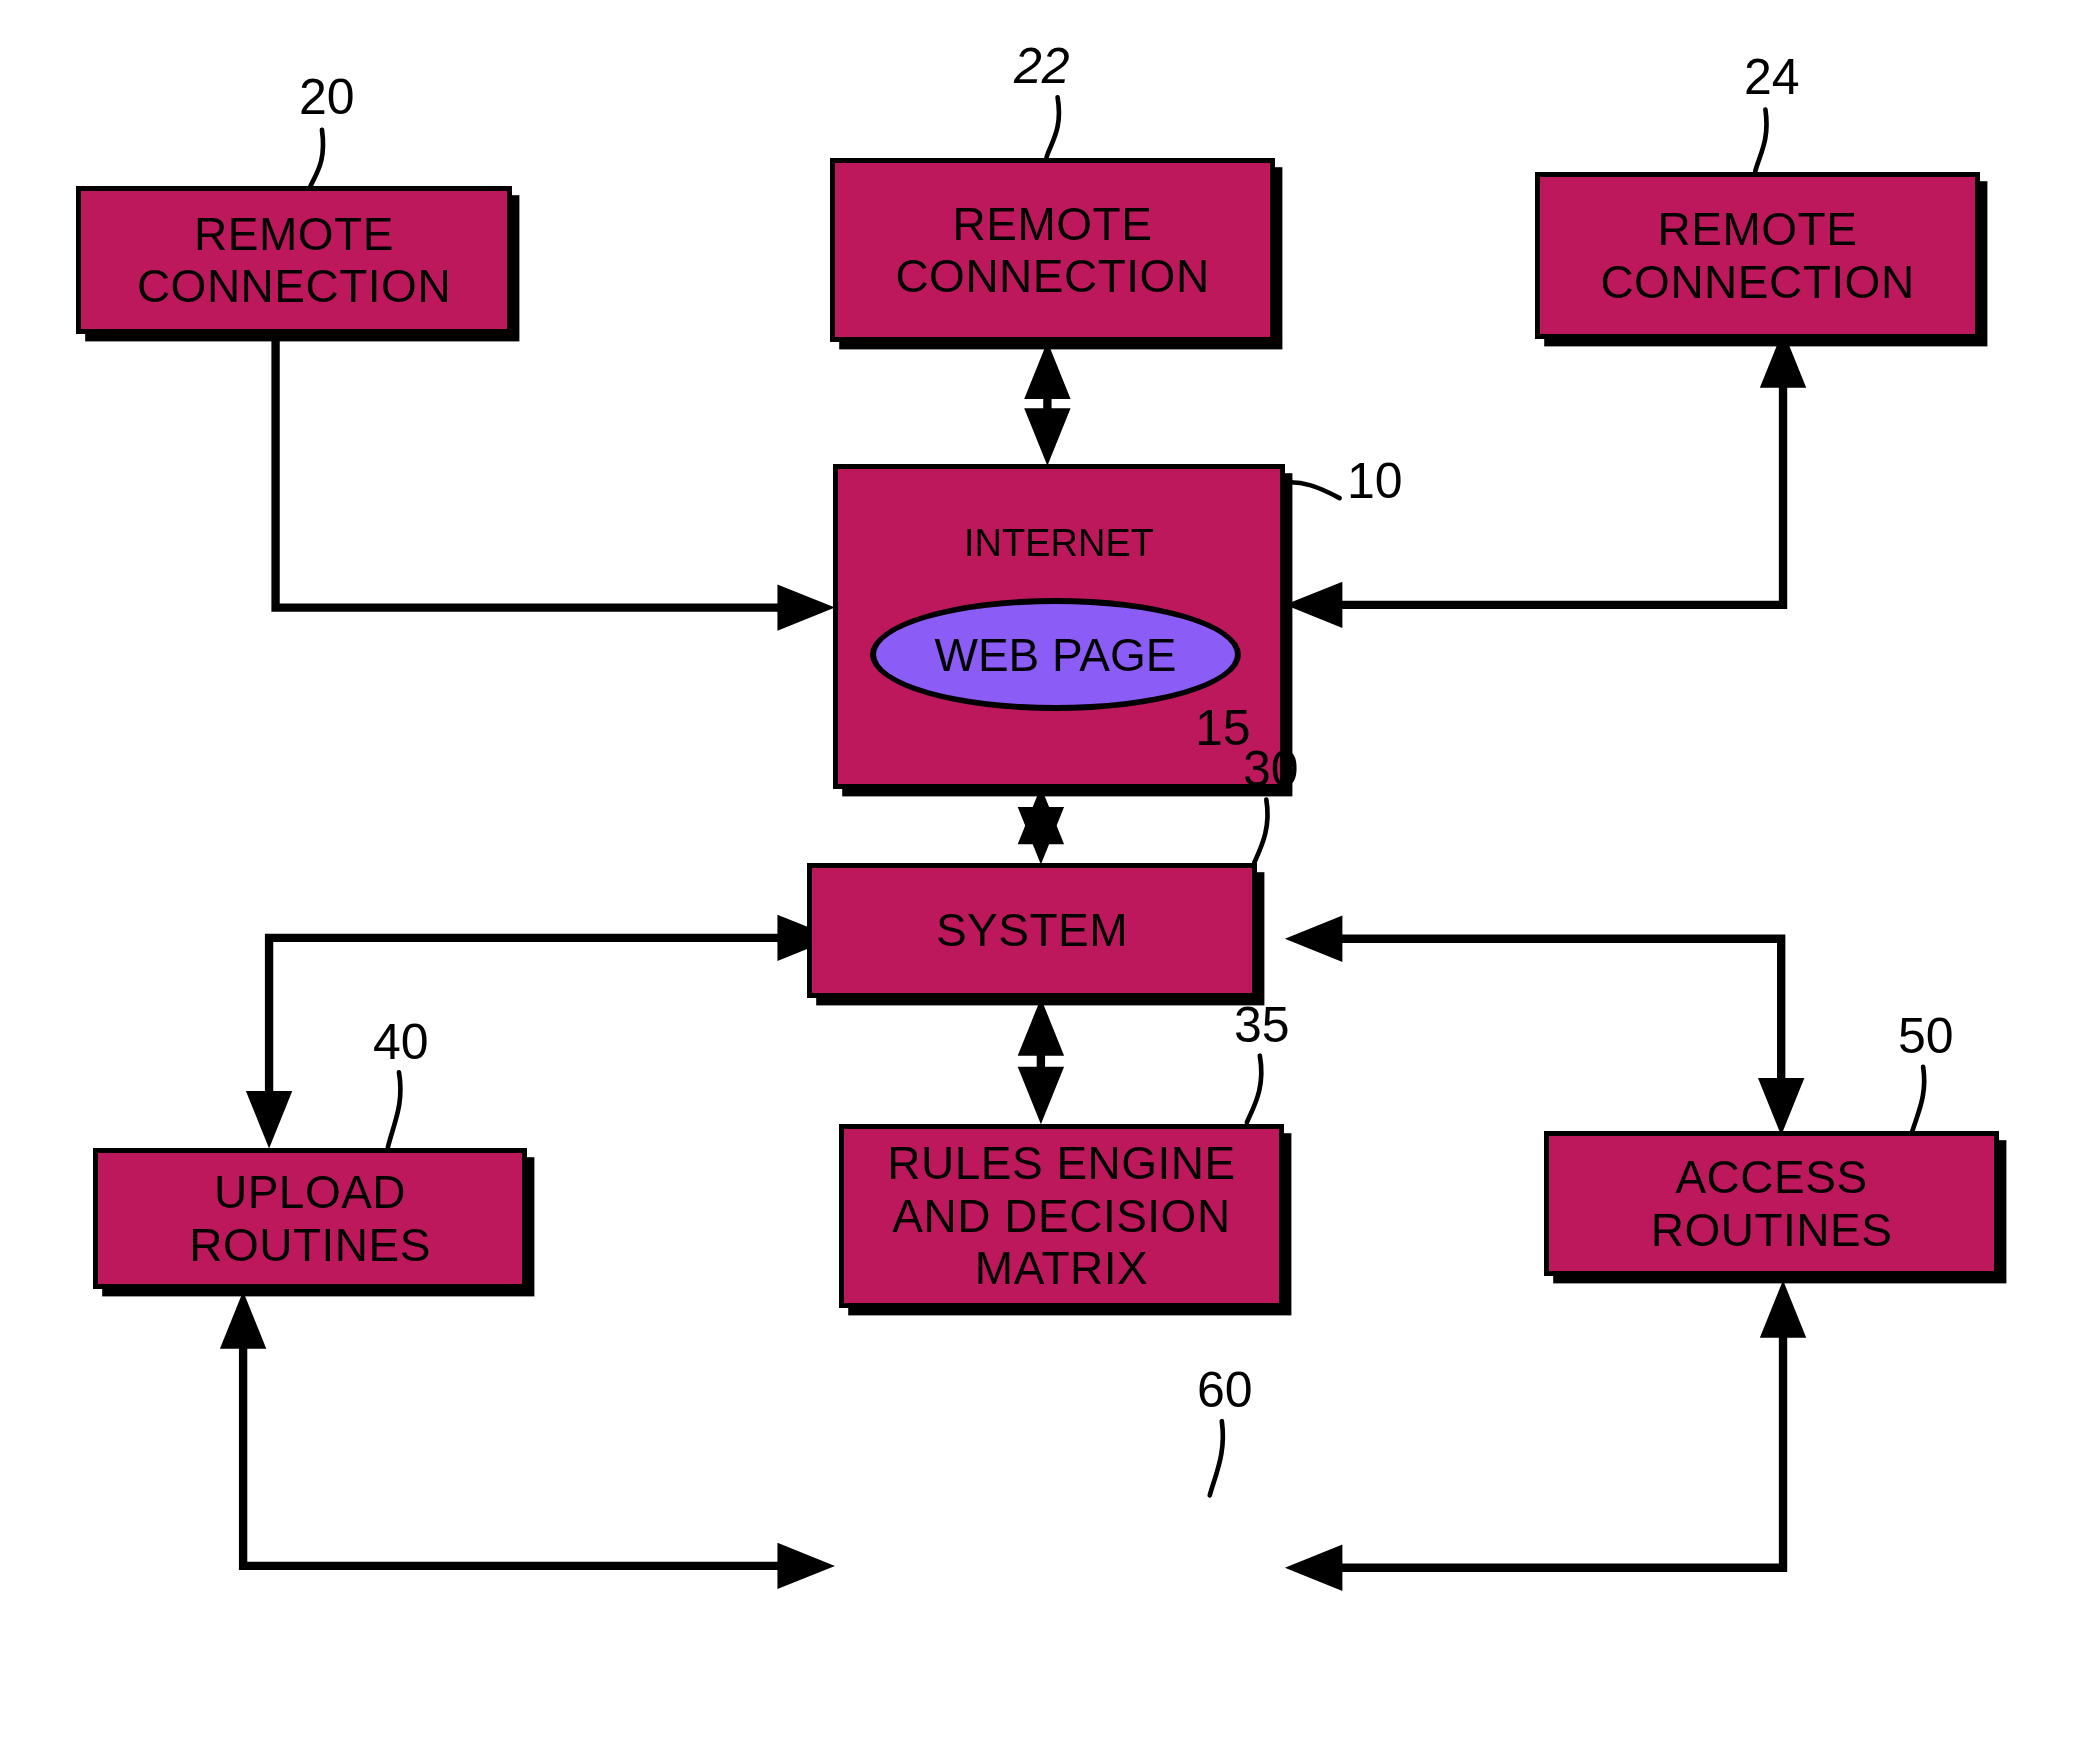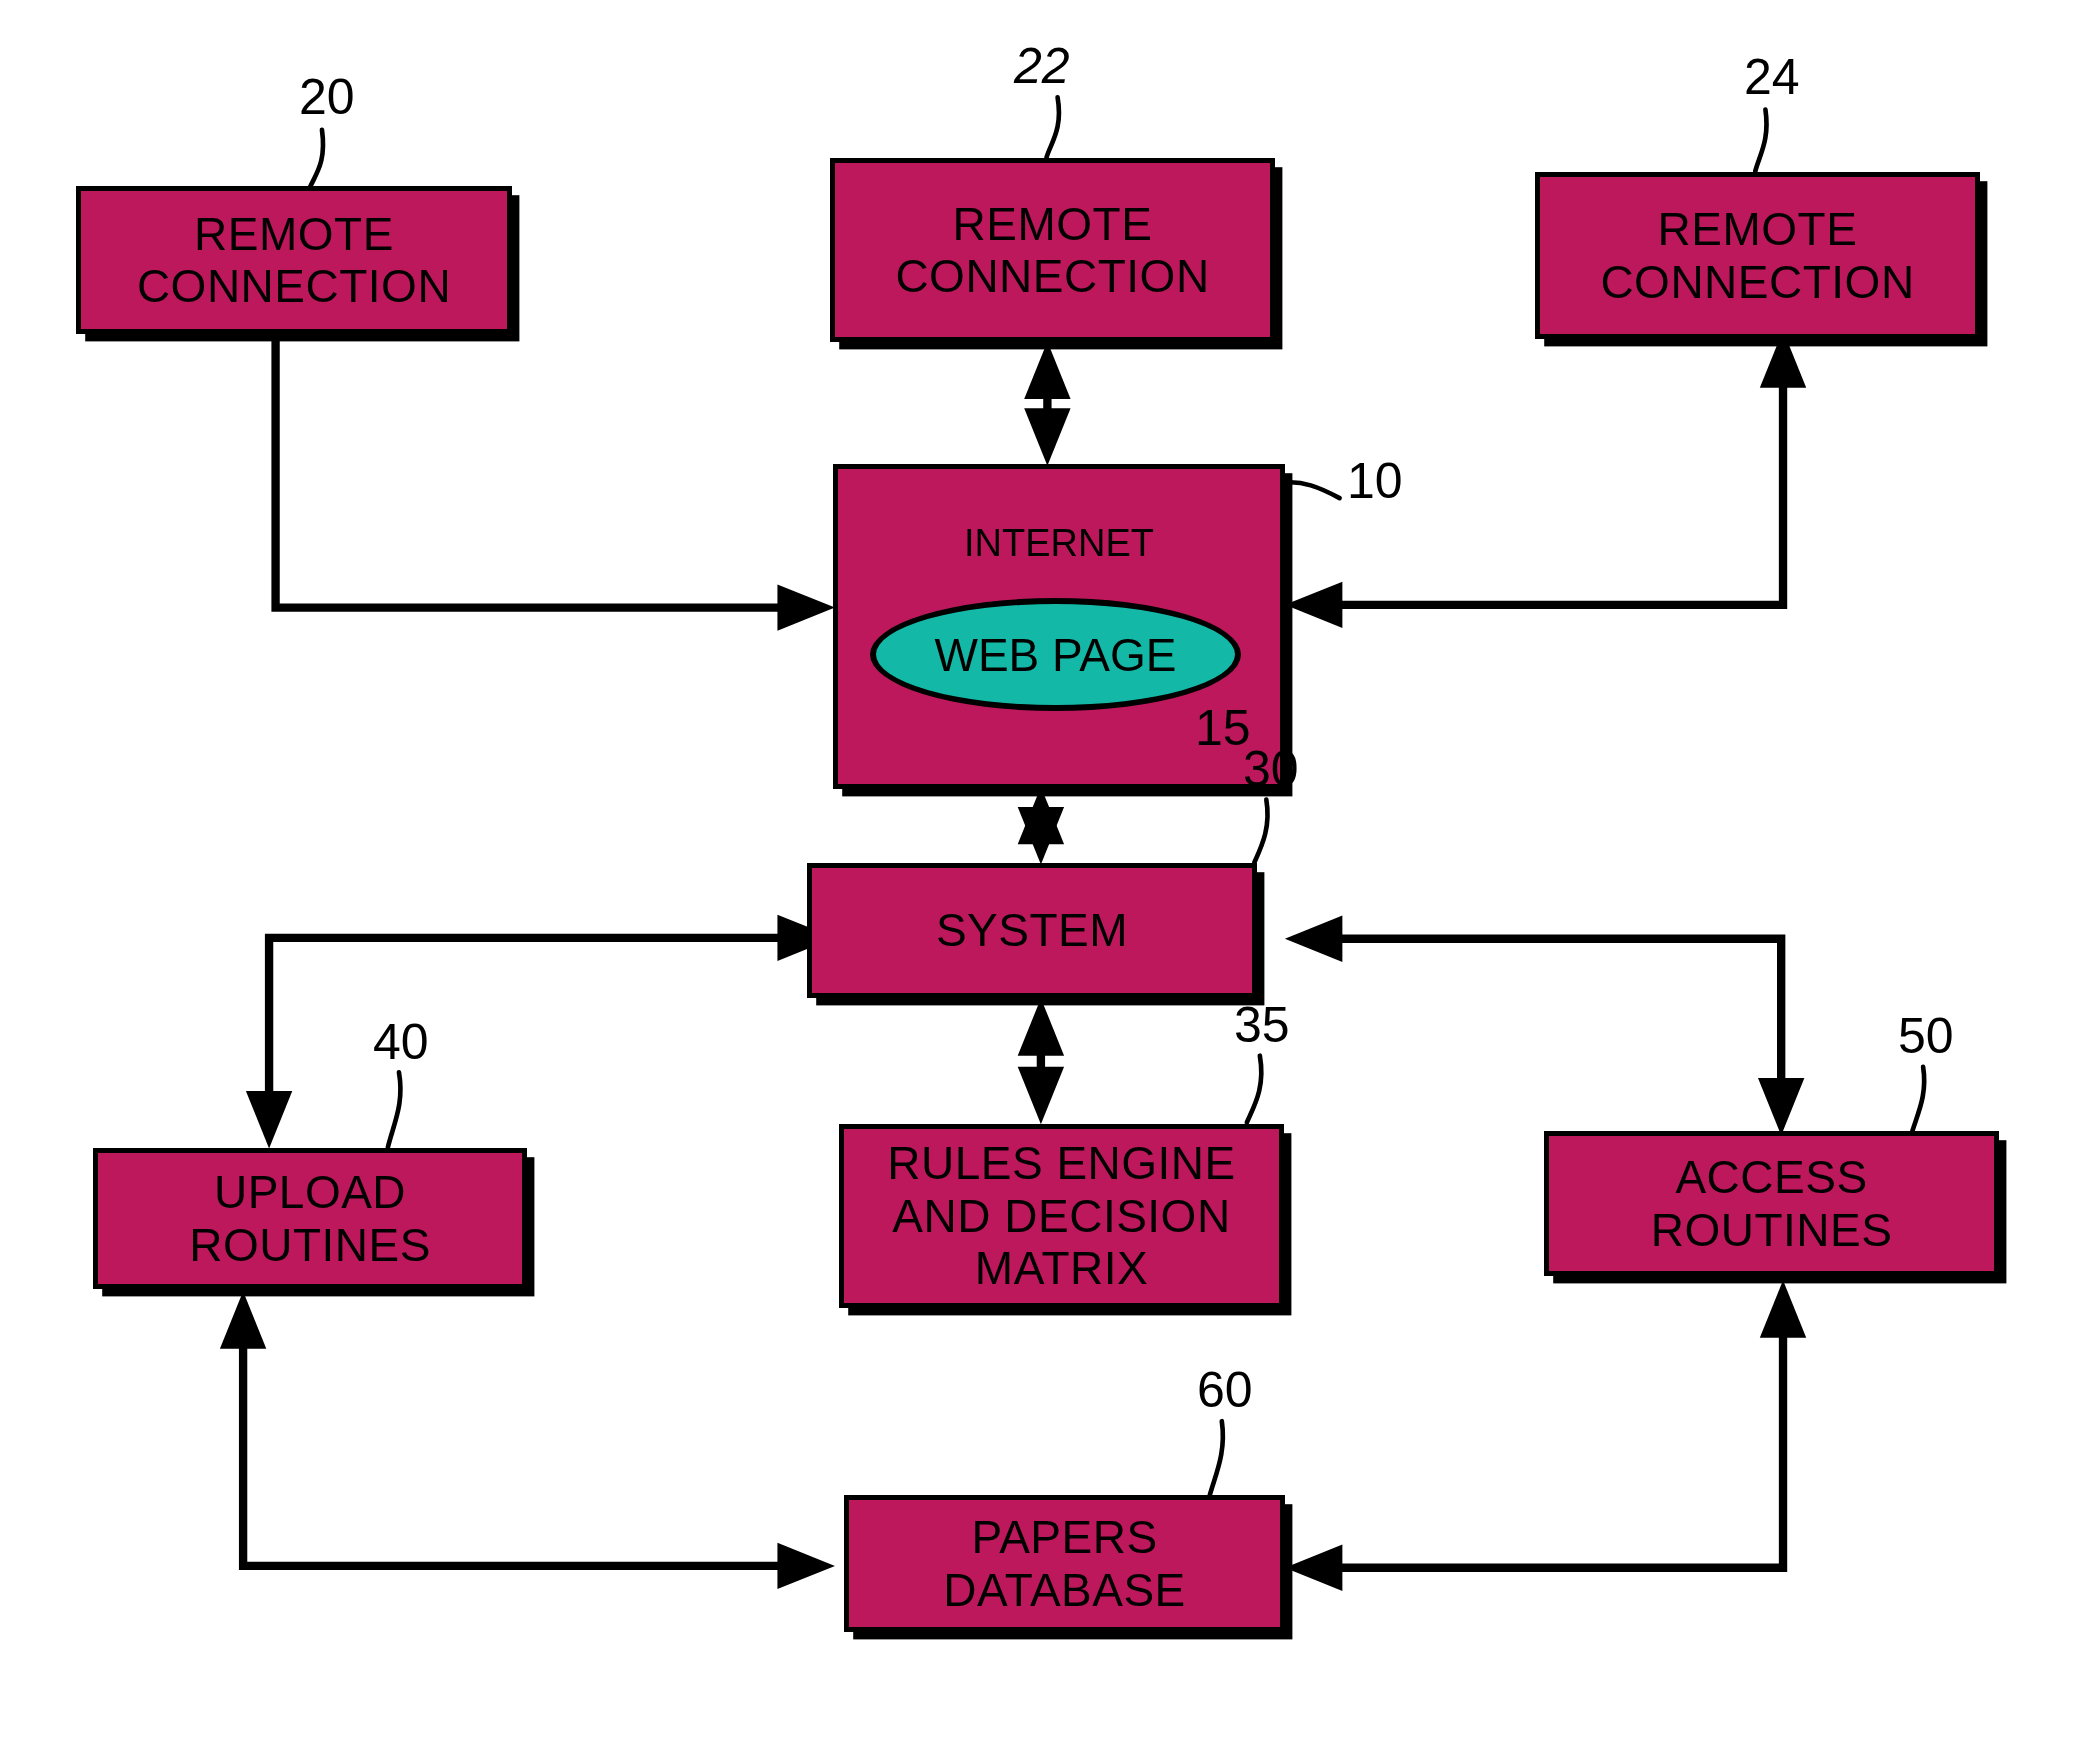--- a/index.html
+++ b/index.html
@@ -48,21 +48,21 @@
     font-size: 50px;
     color: #000000;
     line-height: 1;
     white-space: nowrap;
   }
   .ellipse-wrap {
     position: absolute;
     box-sizing: border-box;
     border: 6.5px solid #000000;
     border-radius: 50%;
-    background: #14b8a6;
+    background: #8b5cf6;
     display: flex;
     align-items: center;
     justify-content: center;
     color: #000000;
     font-size: 46px;
     white-space: nowrap;
   }
   .internet-label {
     position: absolute;
     font-size: 38px;
@@ -182,20 +182,16 @@
     <span class="line">ROUTINES</span>
   </div>
   <div class="ref-num" style="left:373px; top:1017px;">40</div>
 
   <div class="node-box" style="left:1544px; top:1131px; width:455px; height:145px;">
     <span class="line">ACCESS</span>
     <span class="line">ROUTINES</span>
   </div>
   <div class="ref-num" style="left:1898px; top:1011px;">50</div>
 
-  <div class="node-box" style="left:844px; top:1495px; width:441px; height:137px;">
-    <span class="line">PAPERS</span>
-    <span class="line">DATABASE</span>
-  </div>
   <div class="ref-num" style="left:1197px; top:1365px;">60</div>
 
 </div>
 
 
 </body></html>

